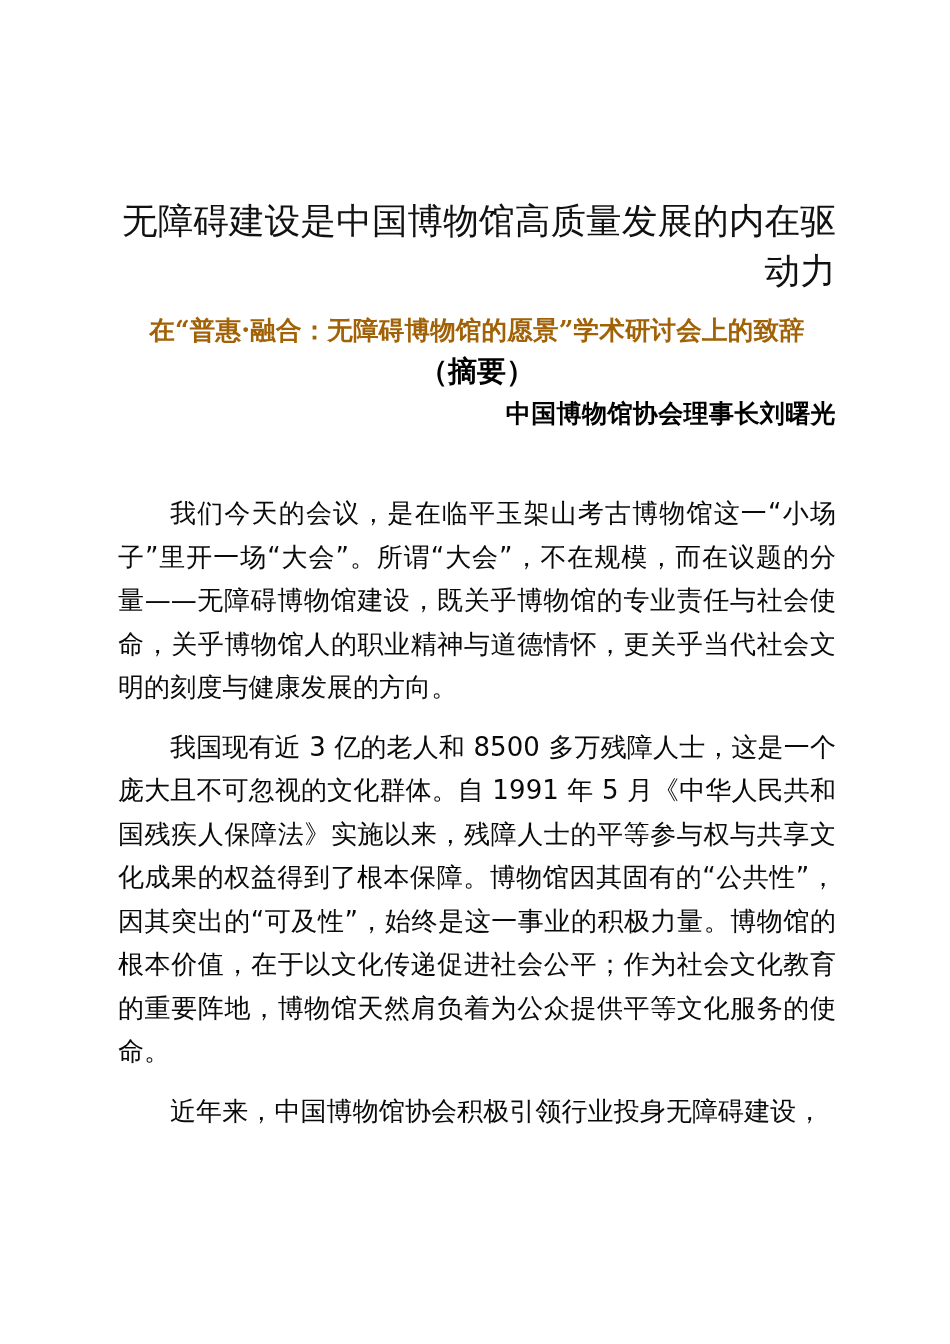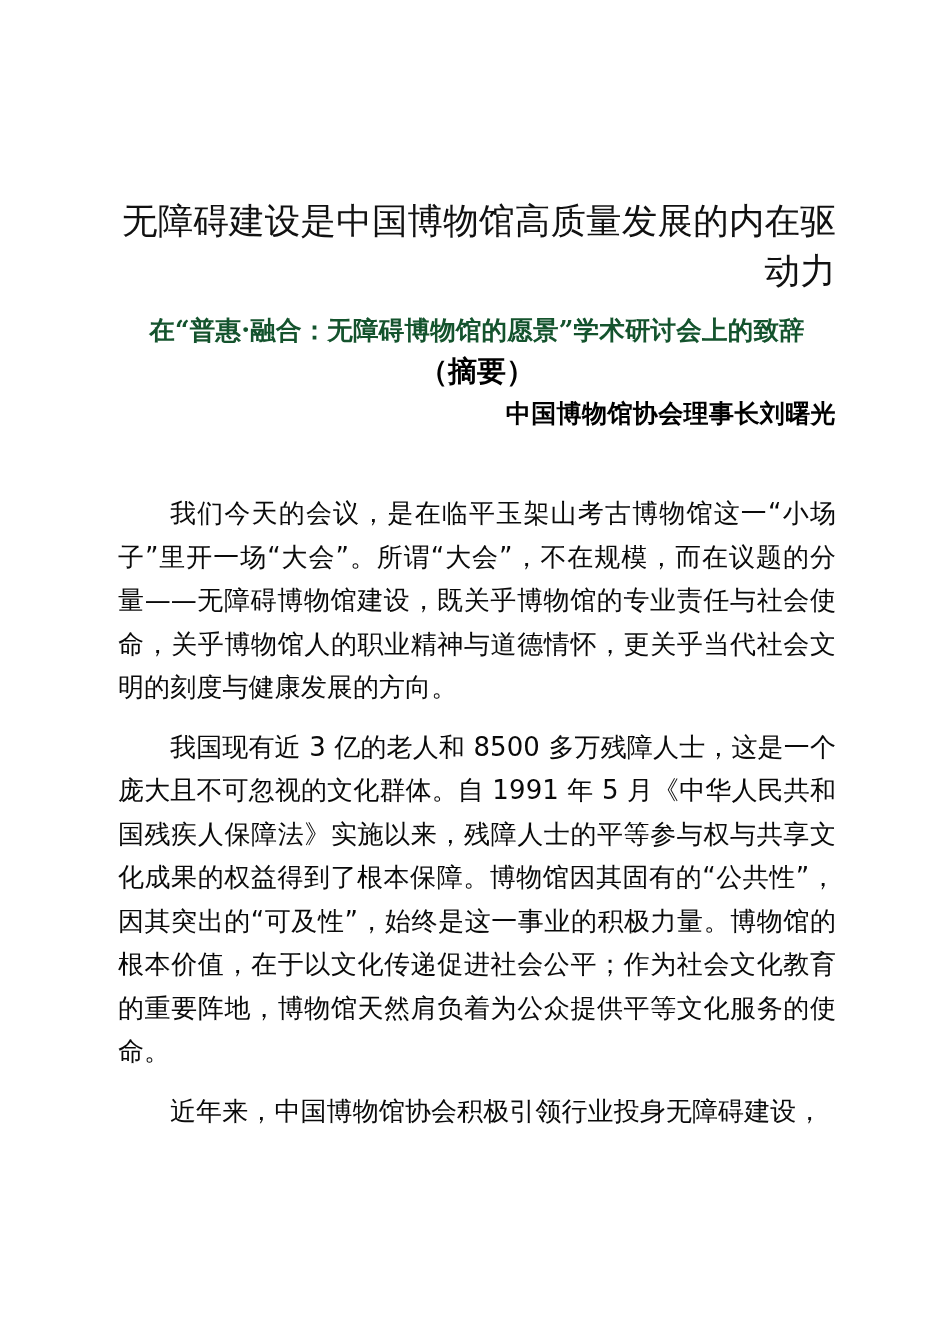--- a/index.html
+++ b/index.html
@@ -47,21 +47,21 @@
 
   .subtitle {
     margin: 0;
     padding-top: 14px;
     font-family: "DejaVu Serif", "Liberation Serif", serif;
     font-weight: 700;
     font-size: 25.5px;
     line-height: 40px;
     text-align: center;
     letter-spacing: 0.2px;
-    color: #14532d;
+    color: #a16207;
   }
 
   .subtitle-note {
     margin: 0;
     font-family: "DejaVu Serif", "Liberation Serif", serif;
     font-weight: 700;
     font-size: 29px;
     line-height: 42px;
     text-align: center;
     color: #000000;

